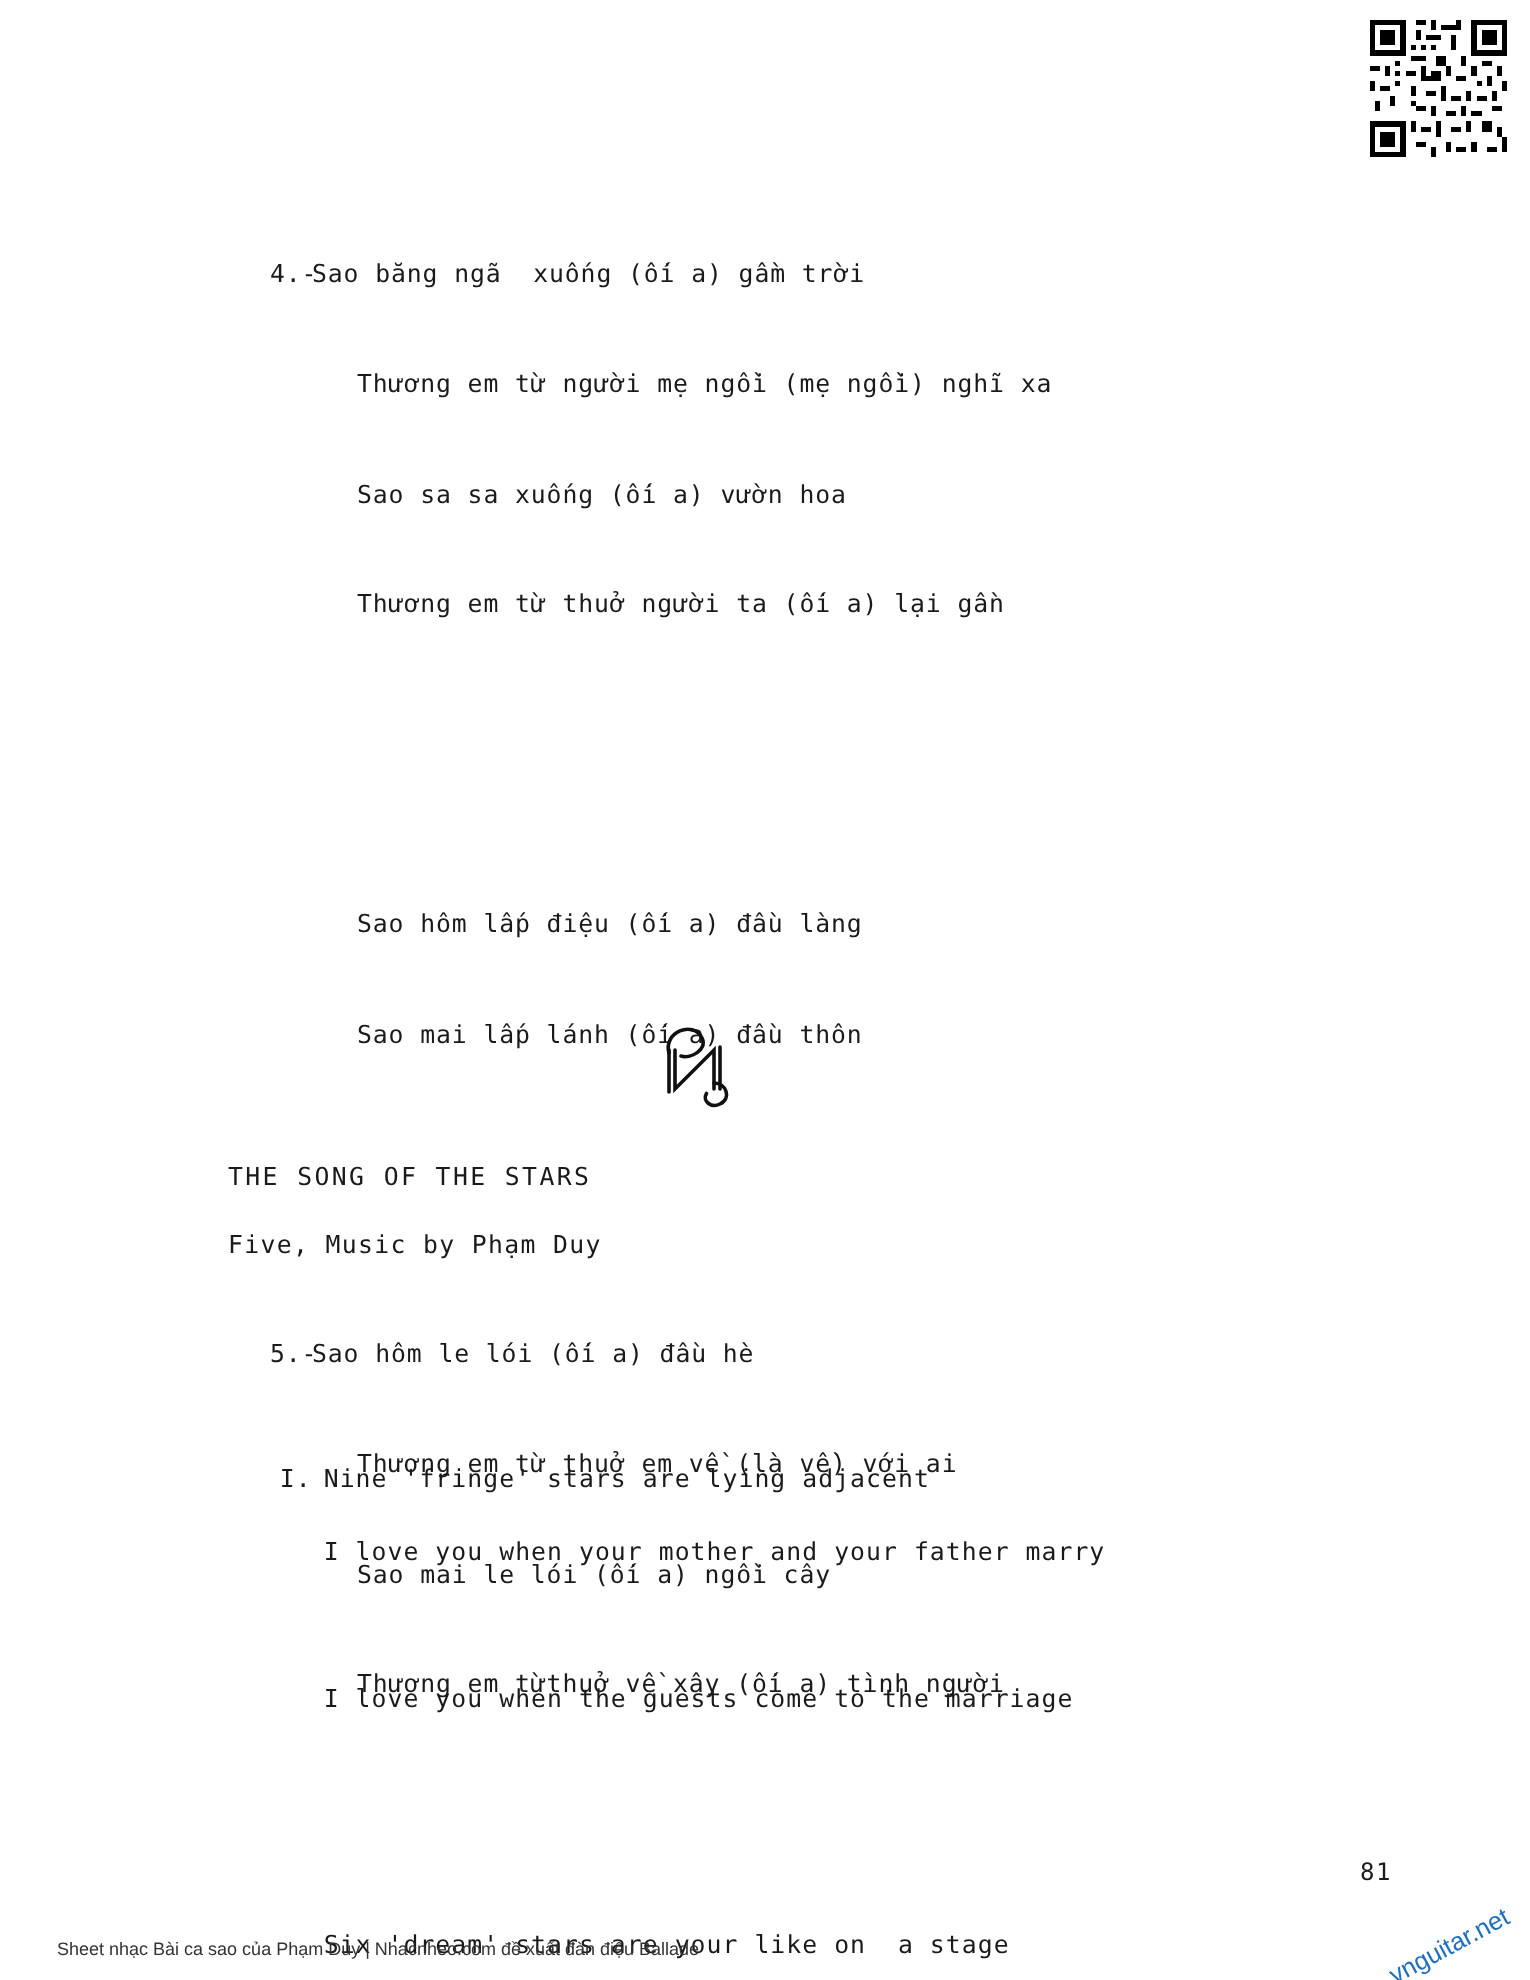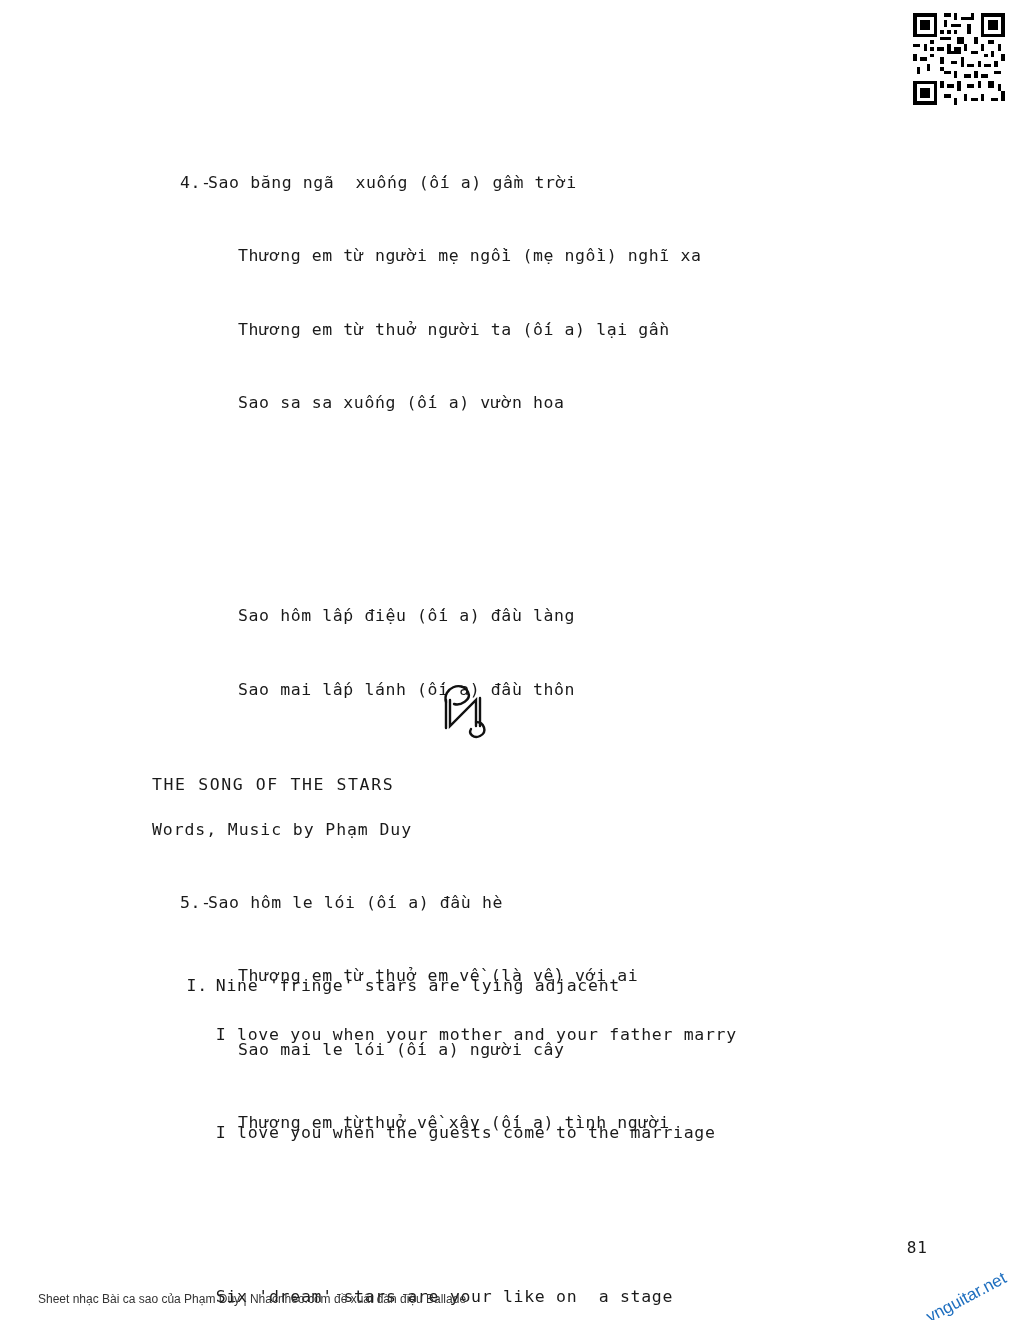--- a/index.html
+++ b/index.html
@@ -221,33 +221,33 @@
           <rect x="22" y="13" width="1" height="1"></rect>
       </g>
     </svg>
   </div>
 
   <div class="viet">
 
     <div class="stanza">
       <span class="line"><span class="vnum">4.-</span><span>Sao băng ngã  xuống (ối a) gầm trời</span></span>
       <span class="line"><span class="vindent"></span><span>Thương em từ người mẹ ngồi (mẹ ngồi) nghĩ xa</span></span>
+      <span class="line"><span class="vindent"></span><span>Sao sa sa xuống (ối a) vườn hoa</span></span>
       <span class="line"><span class="vindent"></span><span>Thương em từ thuở người ta (ối a) lại gần</span></span>
-      <span class="line"><span class="vindent"></span><span>Sao sa sa xuống (ối a) vườn hoa</span></span>
     </div>
 
     <div class="stanza">
       <span class="line"><span class="vindent"></span><span>Sao hôm lấp điệu (ối a) đầu làng</span></span>
       <span class="line"><span class="vindent"></span><span>Sao mai lấp lánh (ối a) đầu thôn</span></span>
     </div>
 
     <div class="stanza">
       <span class="line"><span class="vnum">5.-</span><span>Sao hôm le lói (ối a) đầu hè</span></span>
       <span class="line"><span class="vindent"></span><span>Thương em từ thuở em về (là về) với ai</span></span>
-      <span class="line"><span class="vindent"></span><span>Sao mai le lói (ối a) người cây</span></span>
+      <span class="line"><span class="vindent"></span><span>Sao mai le lói (ối a) ngồi cây</span></span>
       <span class="line"><span class="vindent"></span><span>Thương em từthuở về xây (ối a) tình người</span></span>
     </div>
 
     <div class="stanza">
       
       
     </div>
 
     
 
@@ -267,21 +267,21 @@
         <path d="M22 26 C18 12, 38 4, 44 16 C48 24, 36 30, 30 28"></path>
         <path d="M26 24 L26 50 L52 24 L52 50"></path>
         <path d="M52 46 C60 46, 64 56, 56 60 C50 63, 44 58, 47 53"></path>
         <path d="M22 24 L22 52"></path>
         <path d="M56 22 L56 50"></path>
       </g>
     </svg>
   </div>
 
   <div class="eng-title">THE SONG OF THE STARS</div>
-  <div class="eng-credit">Words, Music by Phạm Duy</div>
+  <div class="eng-credit">Five, Music by Phạm Duy</div>
 
   <div class="eng-body">
 
     <div class="eng-stanza">
       <span class="line"><span class="enum">I.</span><span>Nine 'fringe' stars are lying adjacent</span></span><br>
       <span class="line"><span class="eindent"></span><span>I love you when your mother and your father marry</span></span><br>
       <br>
       <span class="line"><span class="eindent"></span><span>I love you when the guests come to the marriage</span></span>
     </div>
 

